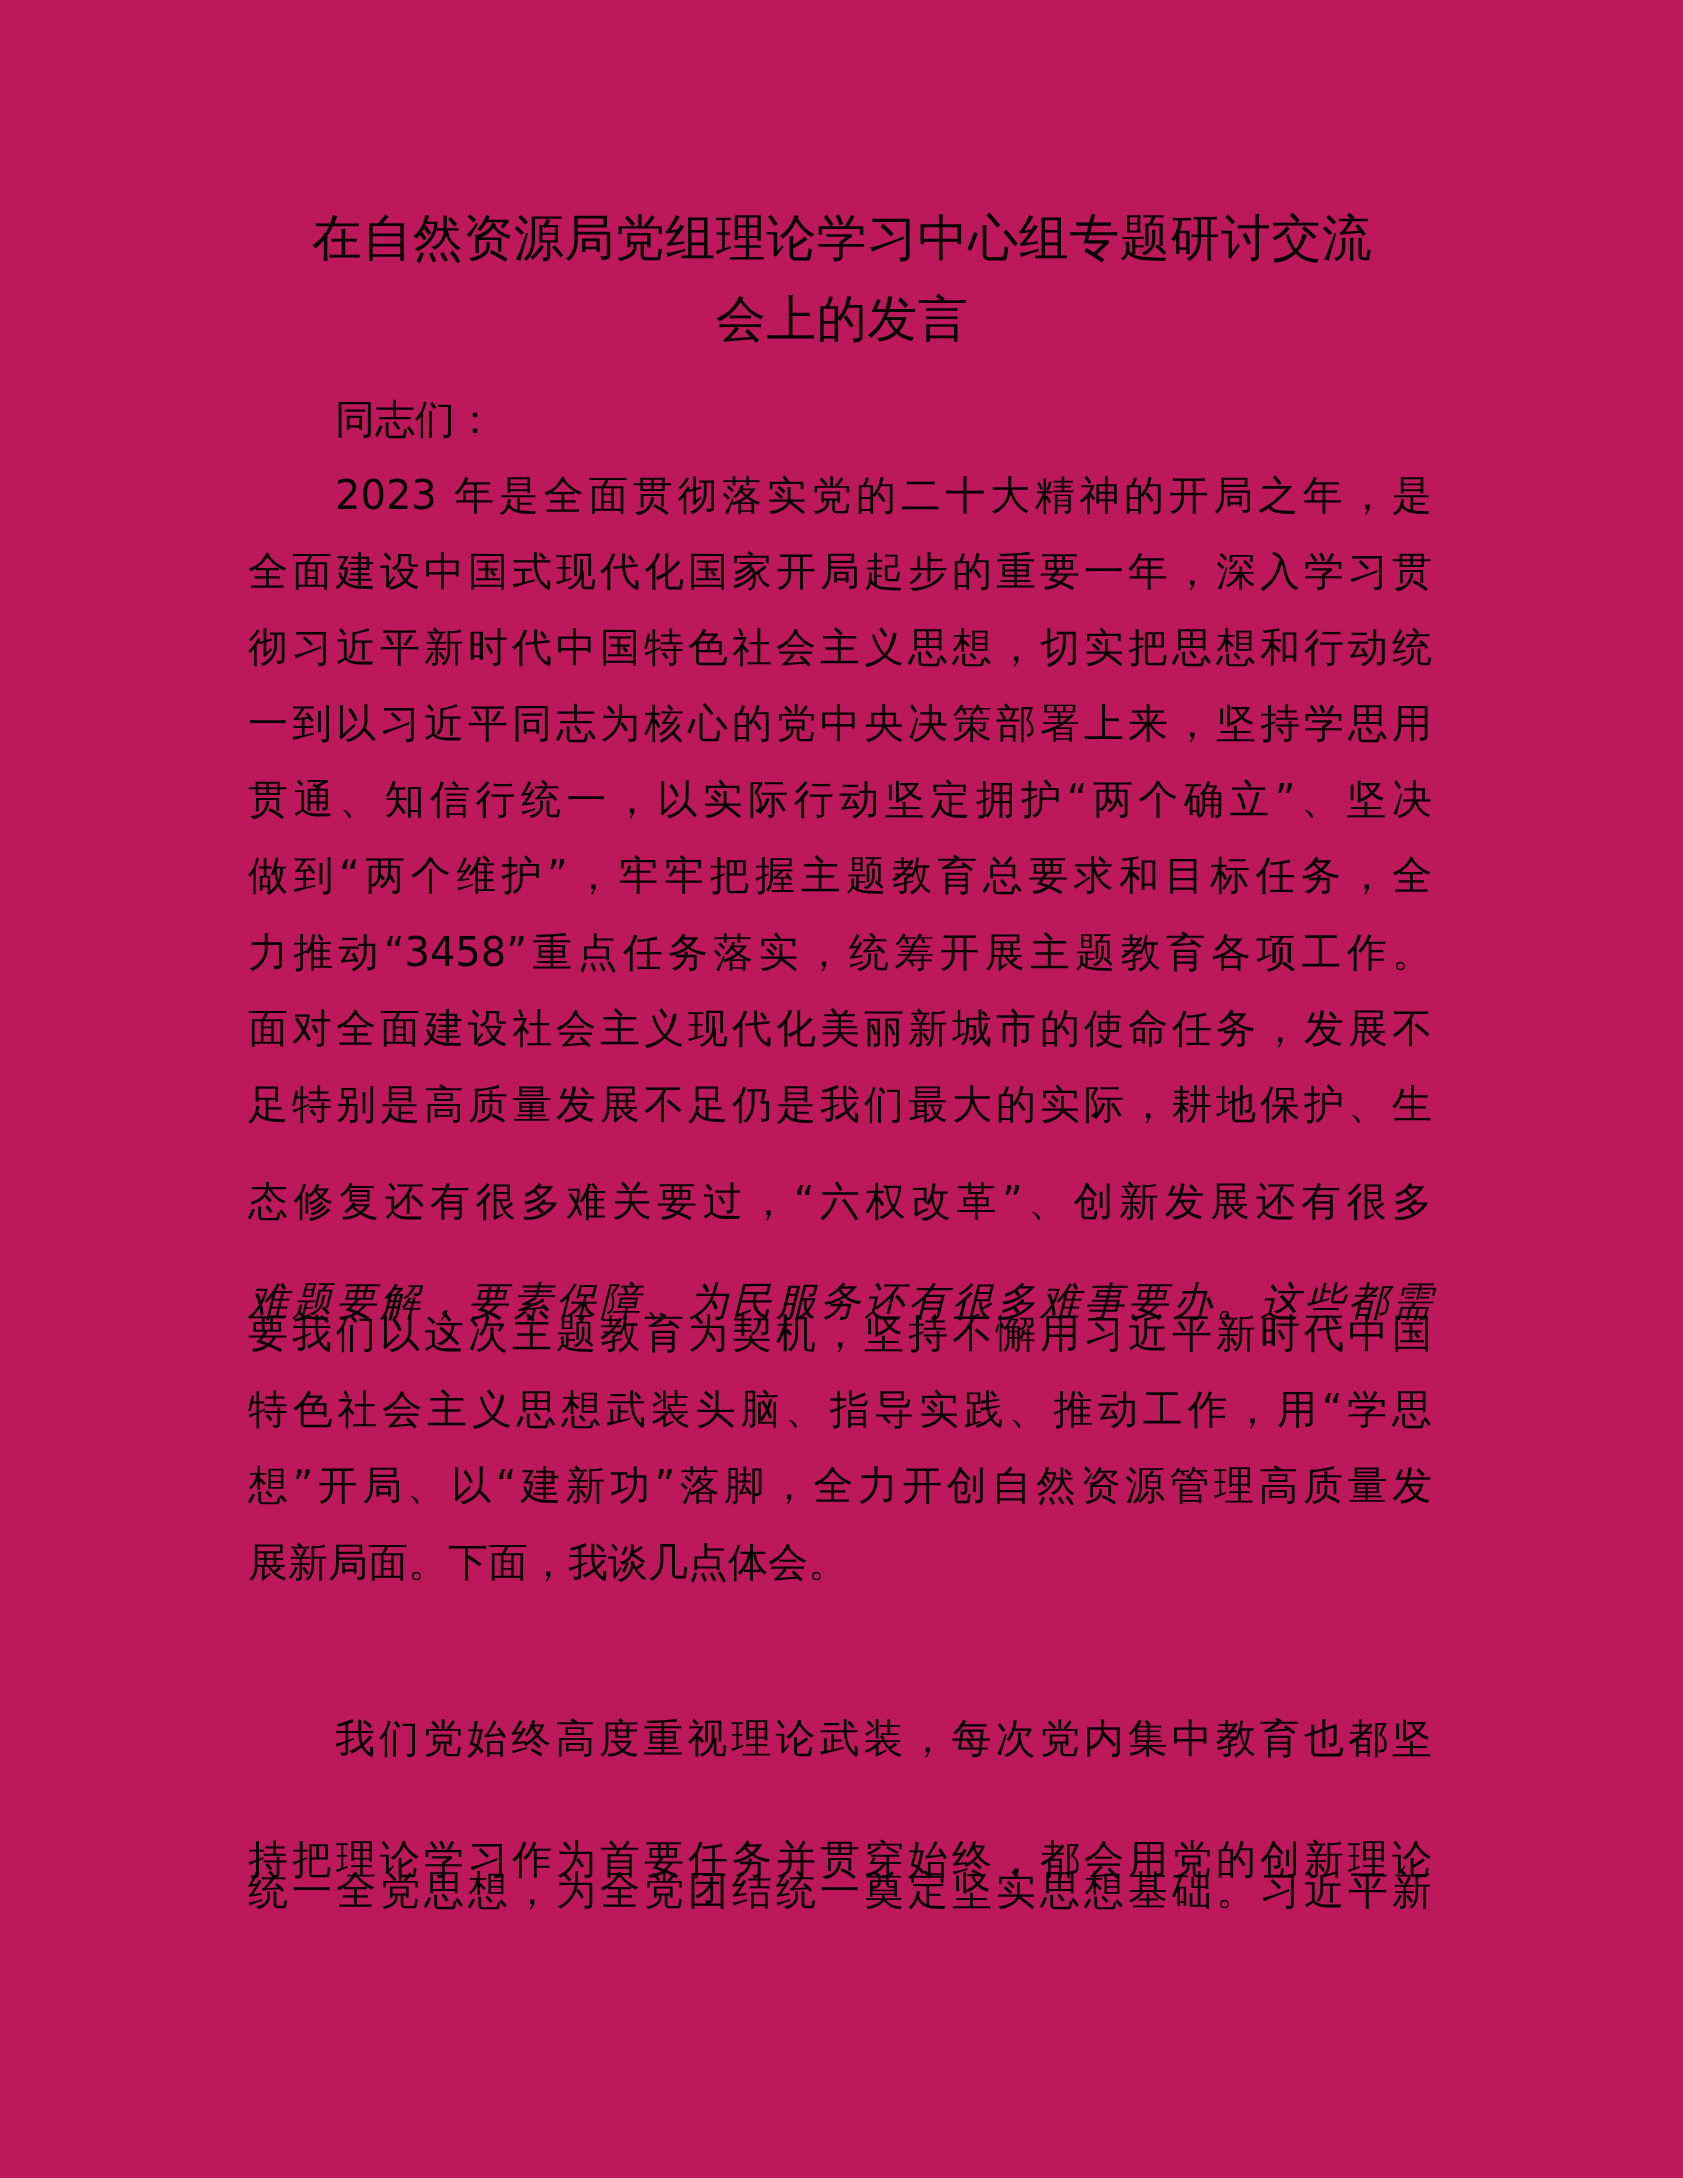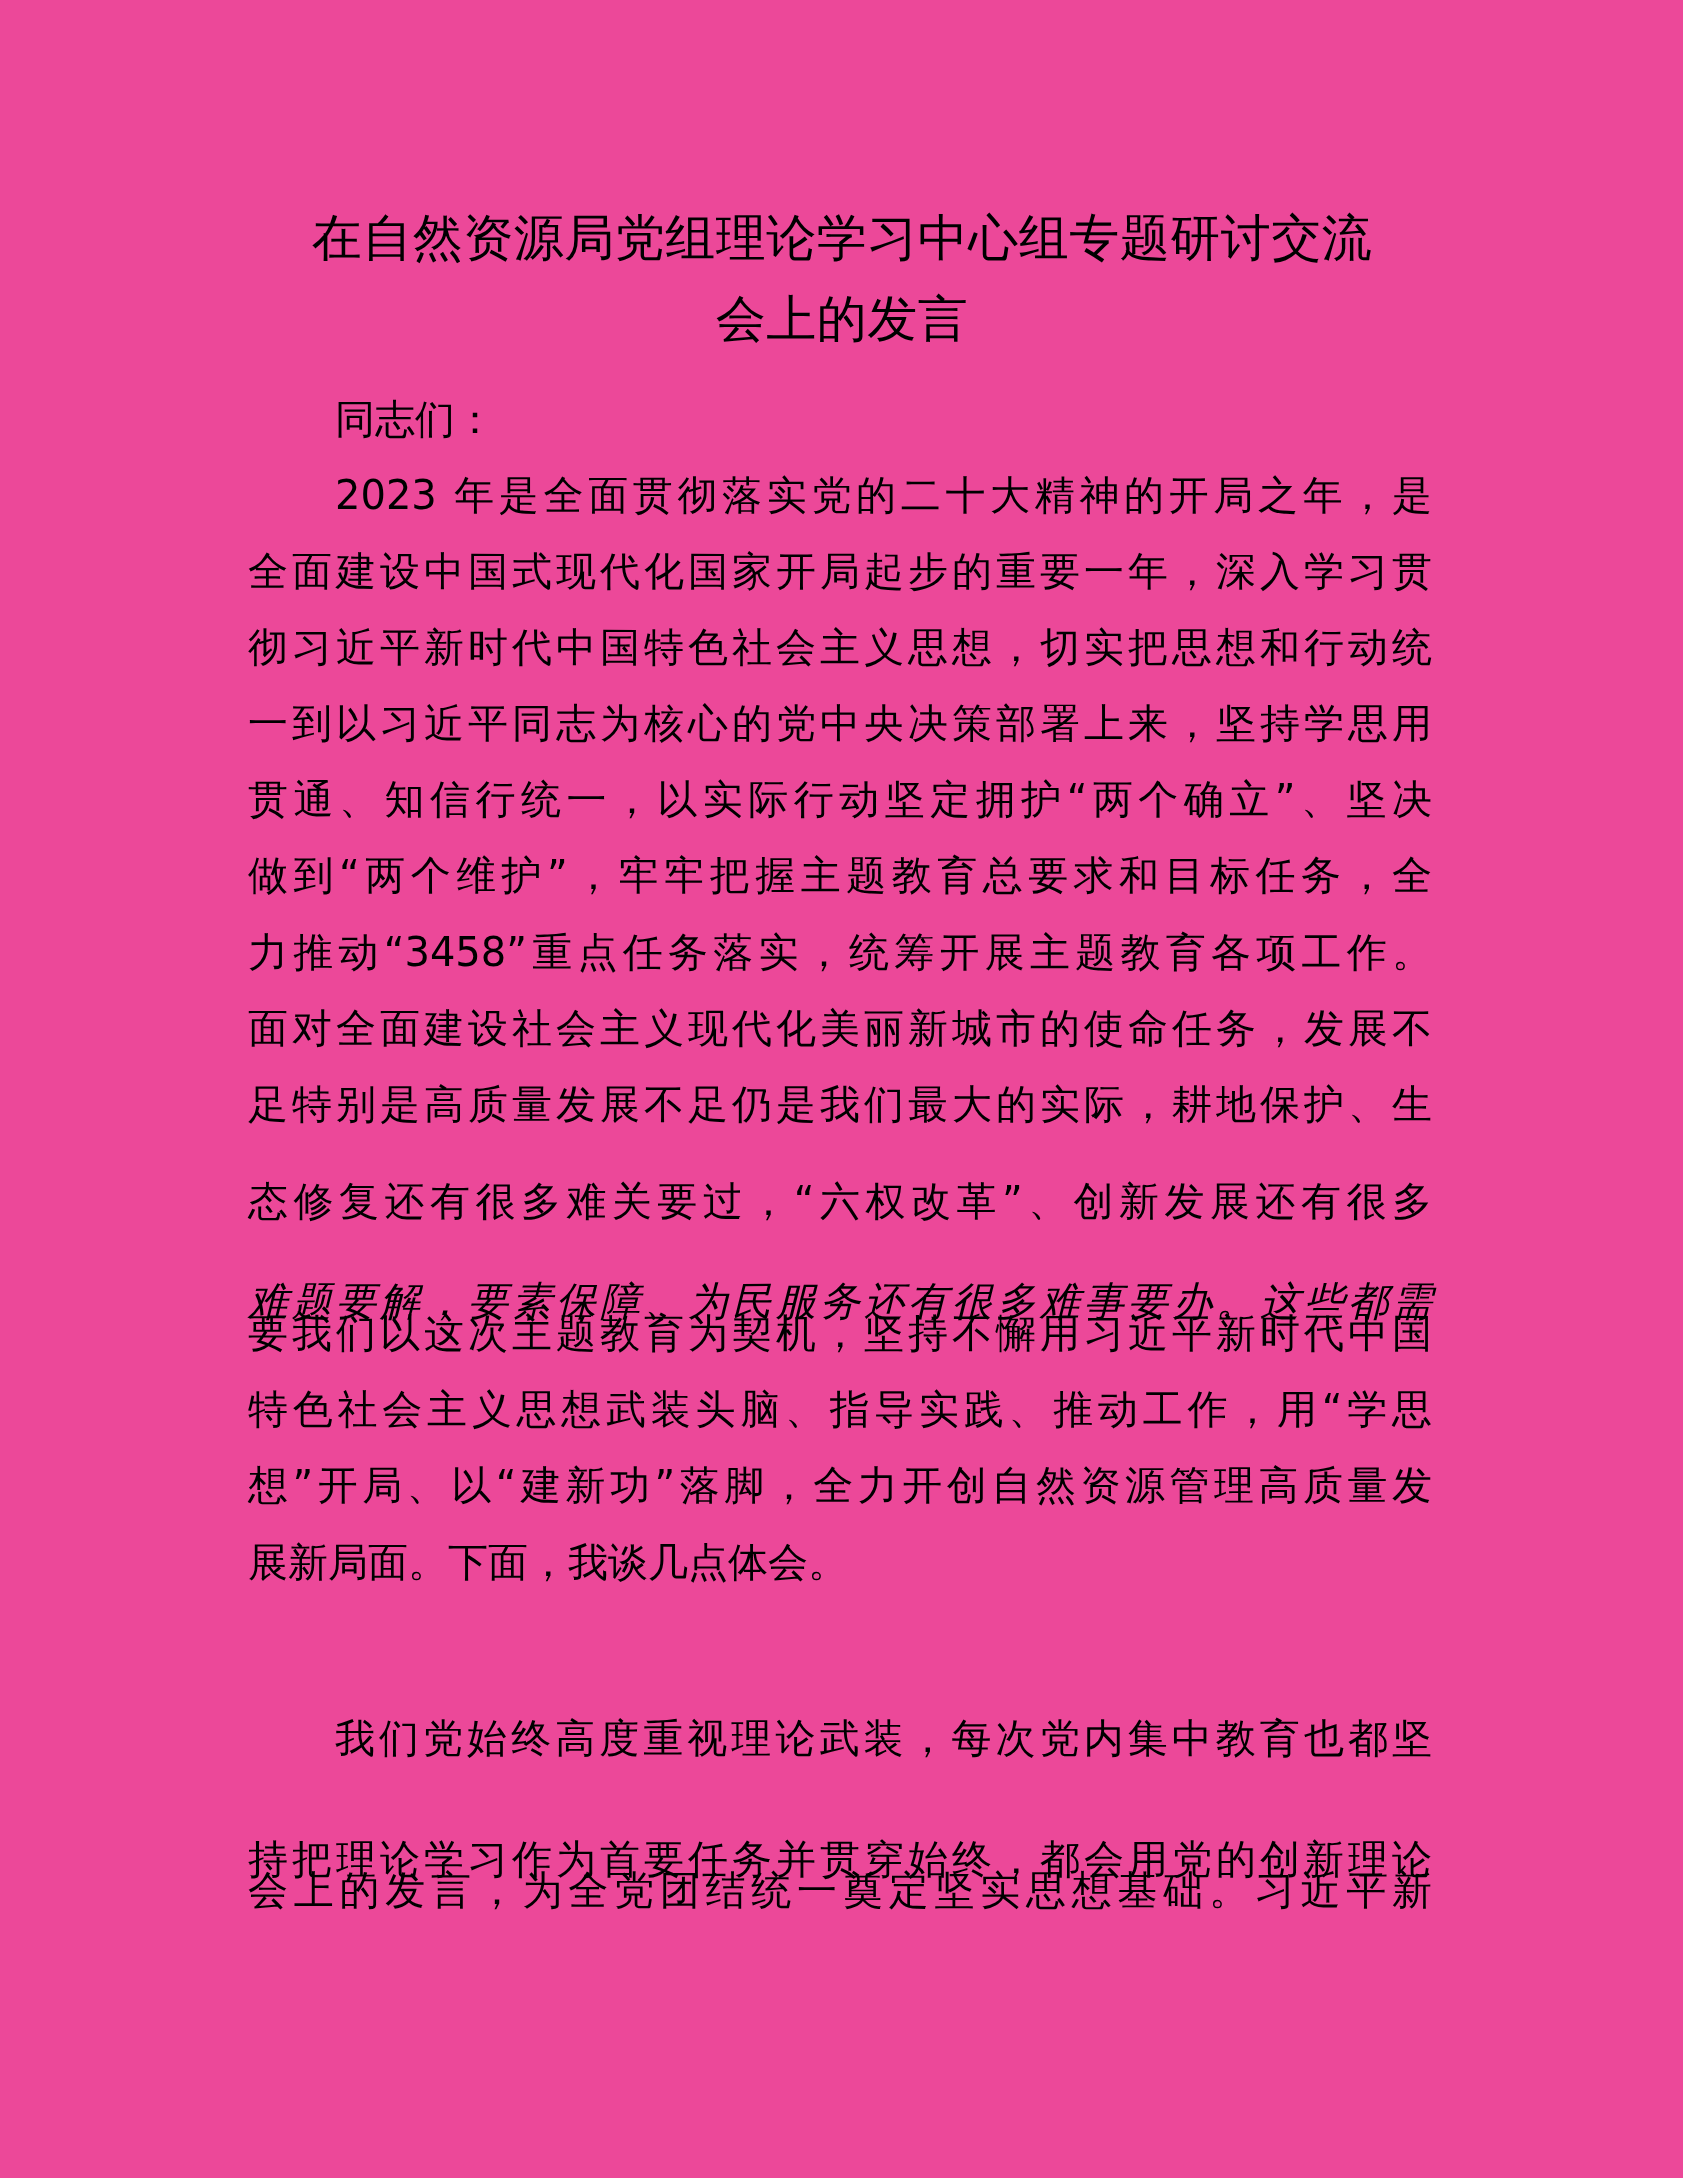--- a/index.html
+++ b/index.html
@@ -1,18 +1,18 @@
 <!DOCTYPE html>
 <html><head>
 <meta charset="utf-8">
 <style>
   html, body { margin: 0; padding: 0; background: #ffffff; }
   body { width: 1683px; height: 2178px; position: relative; overflow: hidden;
          font-family: "DejaVu Sans", sans-serif; color: #000; }
-  .page { position: absolute; left: 0; top: 0; width: 1683px; height: 2178px; background: #ec4899; }
+  .page { position: absolute; left: 0; top: 0; width: 1683px; height: 2178px; background: #be185d; }
   .title { position: absolute; left: 248px; width: 1188px; top: 198px;
            text-align: center; font-size: 50px; line-height: 81px; letter-spacing: 0.5px; }
   .body { position: absolute; left: 248px; width: 1184px; top: 351px;
           font-size: 43px; line-height: 77px; }
 </style>
 </head>
 <body>
 
 <div class="page">
 
@@ -36,21 +36,21 @@
         <div class="line" style="top: 1176px;">态修复还有很多难关要过，“六权改革”、创新发展还有很多</div>
         <div class="line" style="top: 1276px; font-style: italic;">难题要解，要素保障、为民服务还有很多难事要办。这些都需</div>
         <div class="line" style="top: 1308px;">要我们以这次主题教育为契机，坚持不懈用习近平新时代中国</div>
         <div class="line" style="top: 1384px;">特色社会主义思想武装头脑、指导实践、推动工作，用“学思</div>
         <div class="line" style="top: 1460px;">想”开局、以“建新功”落脚，全力开创自然资源管理高质量发</div>
         <div class="line short" style="top: 1537px;">展新局面。下面，我谈几点体会。</div>
       </div>
     <div id="section1-container">
         <div class="line indent full" style="top: 1713px;">我们党始终高度重视理论武装，每次党内集中教育也都坚</div>
         <div class="line" style="top: 1789px; margin-top: 45px;">持把理论学习作为首要任务并贯穿始终，都会用党的创新理论</div>
-        <div class="line" style="top: 1865px;">会上的发言，为全党团结统一奠定坚实思想基础。习近平新</div>
+        <div class="line" style="top: 1865px;">统一全党思想，为全党团结统一奠定坚实思想基础。习近平新</div>
       </div>
   </div>
 
 </div>
 
 <style>
   .body { position: absolute; left: 248px; top: 0; width: 1184px; height: 2178px; }
   .line { position: absolute; left: 0; width: 1184px; white-space: nowrap; font-size: 40px;
           line-height: 50px; height: 50px; text-align: justify; text-align-last: justify; }
   .line.indent { left: 87px; width: 1097px; text-align: left; text-align-last: left; }

